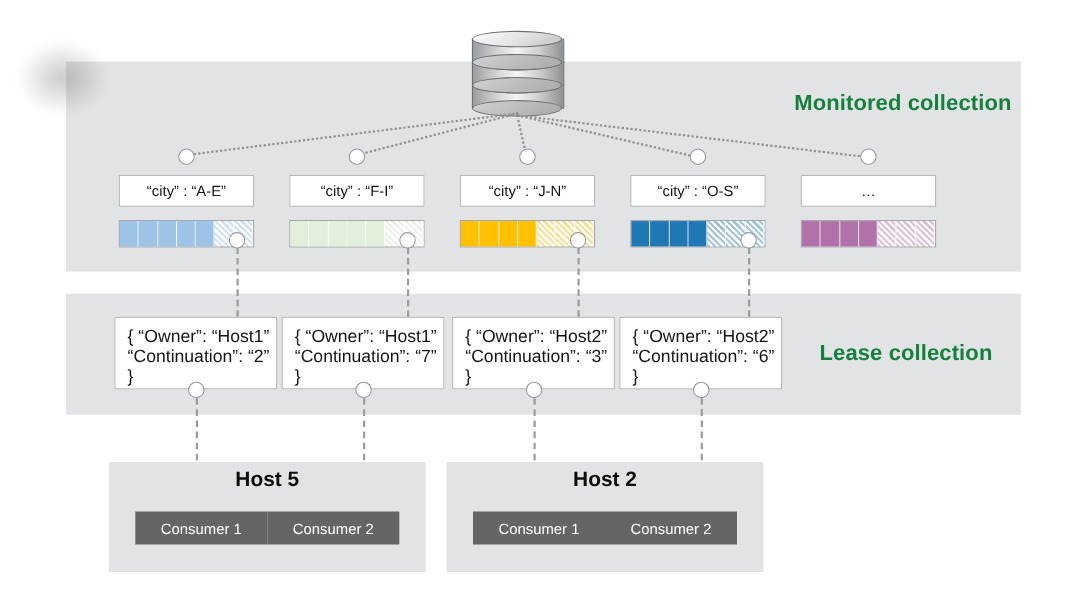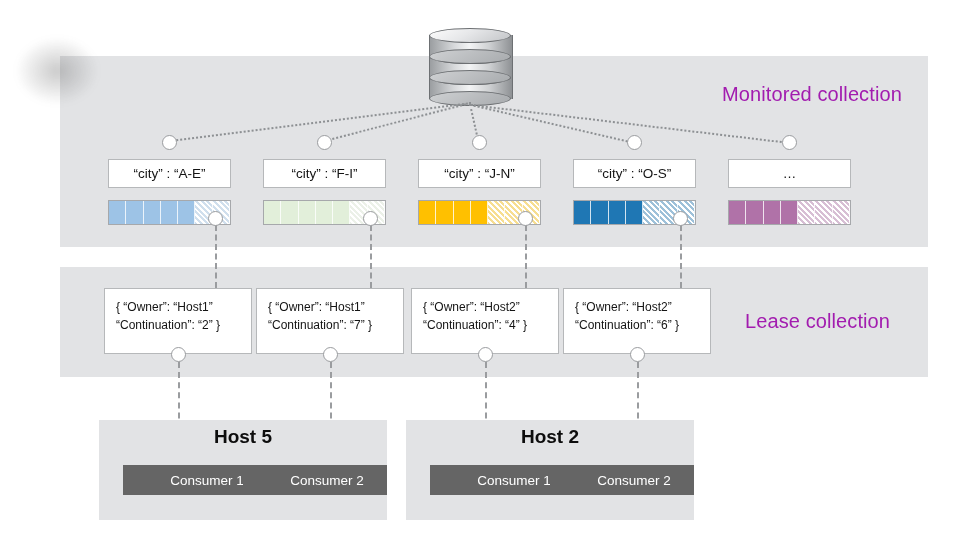--- a/index.html
+++ b/index.html
@@ -3,21 +3,21 @@
 <meta charset="utf-8">
 <style>
   html,body{margin:0;padding:0;background:#ffffff;}
   body{width:977px;height:537px;position:relative;overflow:hidden;
        font-family:"Liberation Sans","DejaVu Sans",sans-serif;color:#1a1a1a;}
 
   .band{position:absolute;background:#e2e3e5;}
   #monitored-band{left:60px;top:56px;width:868px;height:191px;}
   #lease-band{left:60px;top:267px;width:868px;height:110px;}
 
-  .band-label{position:absolute;font-size:20px;font-weight:400;color:#a21caf;
+  .band-label{position:absolute;font-size:20px;font-weight:700;color:#15803d;
               letter-spacing:.1px;white-space:nowrap;}
   #monitored-label{left:722px;top:83px;}
   #lease-label{left:745px;top:310px;}
 
   
   #database{position:absolute;left:429px;top:22px;width:84px;height:84px;}
   .cyl{position:absolute;left:0;width:84px;height:30px;}
   .cyl .body{position:absolute;left:0;top:7px;width:82px;height:22px;
       background:linear-gradient(to right,#9b9ea1 0%,#d8dadc 30%,#f3f4f5 48%,#cfd1d3 72%,#8e9194 100%);
       border-left:1.3px solid #6d7073;border-right:1.3px solid #6d7073;}
@@ -44,28 +44,28 @@
           display:flex;align-items:center;justify-content:center;
           font-size:13.5px;color:#141414;white-space:nowrap;}
   .pbar{position:absolute;top:41px;left:0;width:123px;height:25px;
         border:1.4px solid #a6a8ab;box-sizing:border-box;background:#f2f2f2;display:flex;}
   .cell{flex:1 1 0;border-right:1px solid rgba(255,255,255,.85);box-sizing:border-box;}
   .cell:last-child{border-right:none;}
 
   
   .lease{position:absolute;top:288px;width:148px;height:66px;background:#ffffff;
          border:1.1px solid #b6b8ba;box-sizing:border-box;
-         padding:9px 0 0 11px;font-size:12px;line-height:18px;color:#141414;}
+         padding:9px 0 0 11px;font-size:16px;line-height:18px;color:#141414;}
 
   
   .hostpanel{position:absolute;top:420px;width:288px;height:100px;background:#e2e3e5;}
   .hosttitle{position:absolute;top:426px;width:288px;text-align:center;
              font-size:19px;font-weight:600;color:#0d0d0d;}
   .consumer{position:absolute;top:465px;width:120px;height:30px;background:#656565;
-            color:#ffffff;font-size:13.5px;display:flex;align-items:center;justify-content:center;padding-left:24px;}
+            color:#ffffff;font-size:13.5px;display:flex;align-items:center;justify-content:center;}
 </style>
 </head>
 <body>
 
 <div class="band" id="monitored-band"></div>
 <div class="band" id="lease-band"></div>
 
 <div class="band-label" id="monitored-label">Monitored collection</div>
 <div class="band-label" id="lease-label">Lease collection</div>
 
@@ -174,21 +174,21 @@
     <div class="lease" style="left: 256px;">
       <div>{ “Owner”: “Host1”</div>
       <div>“Continuation”: “7” }</div>
     </div>
     <div class="vdash" style="left: 370px; top: 225px; height: 63px;"></div>
     <div class="knob" style="left: 362.5px; top: 211px;"></div>
     <div class="knob" style="left: 322.5px; top: 347px;"></div>
     <div class="vdash" style="left: 330px; top: 362px; height: 107px;"></div>
     <div class="lease" style="left: 411px;">
       <div>{ “Owner”: “Host2”</div>
-      <div>“Continuation”: “4” }</div>
+      <div>“Continuation”: “3” }</div>
     </div>
     <div class="vdash" style="left: 525px; top: 225px; height: 63px;"></div>
     <div class="knob" style="left: 517.5px; top: 211px;"></div>
     <div class="knob" style="left: 477.5px; top: 347px;"></div>
     <div class="vdash" style="left: 485px; top: 362px; height: 107px;"></div>
     <div class="lease" style="left: 563px;">
       <div>{ “Owner”: “Host2”</div>
       <div>“Continuation”: “6” }</div>
     </div>
     <div class="vdash" style="left: 680px; top: 225px; height: 63px;"></div>

